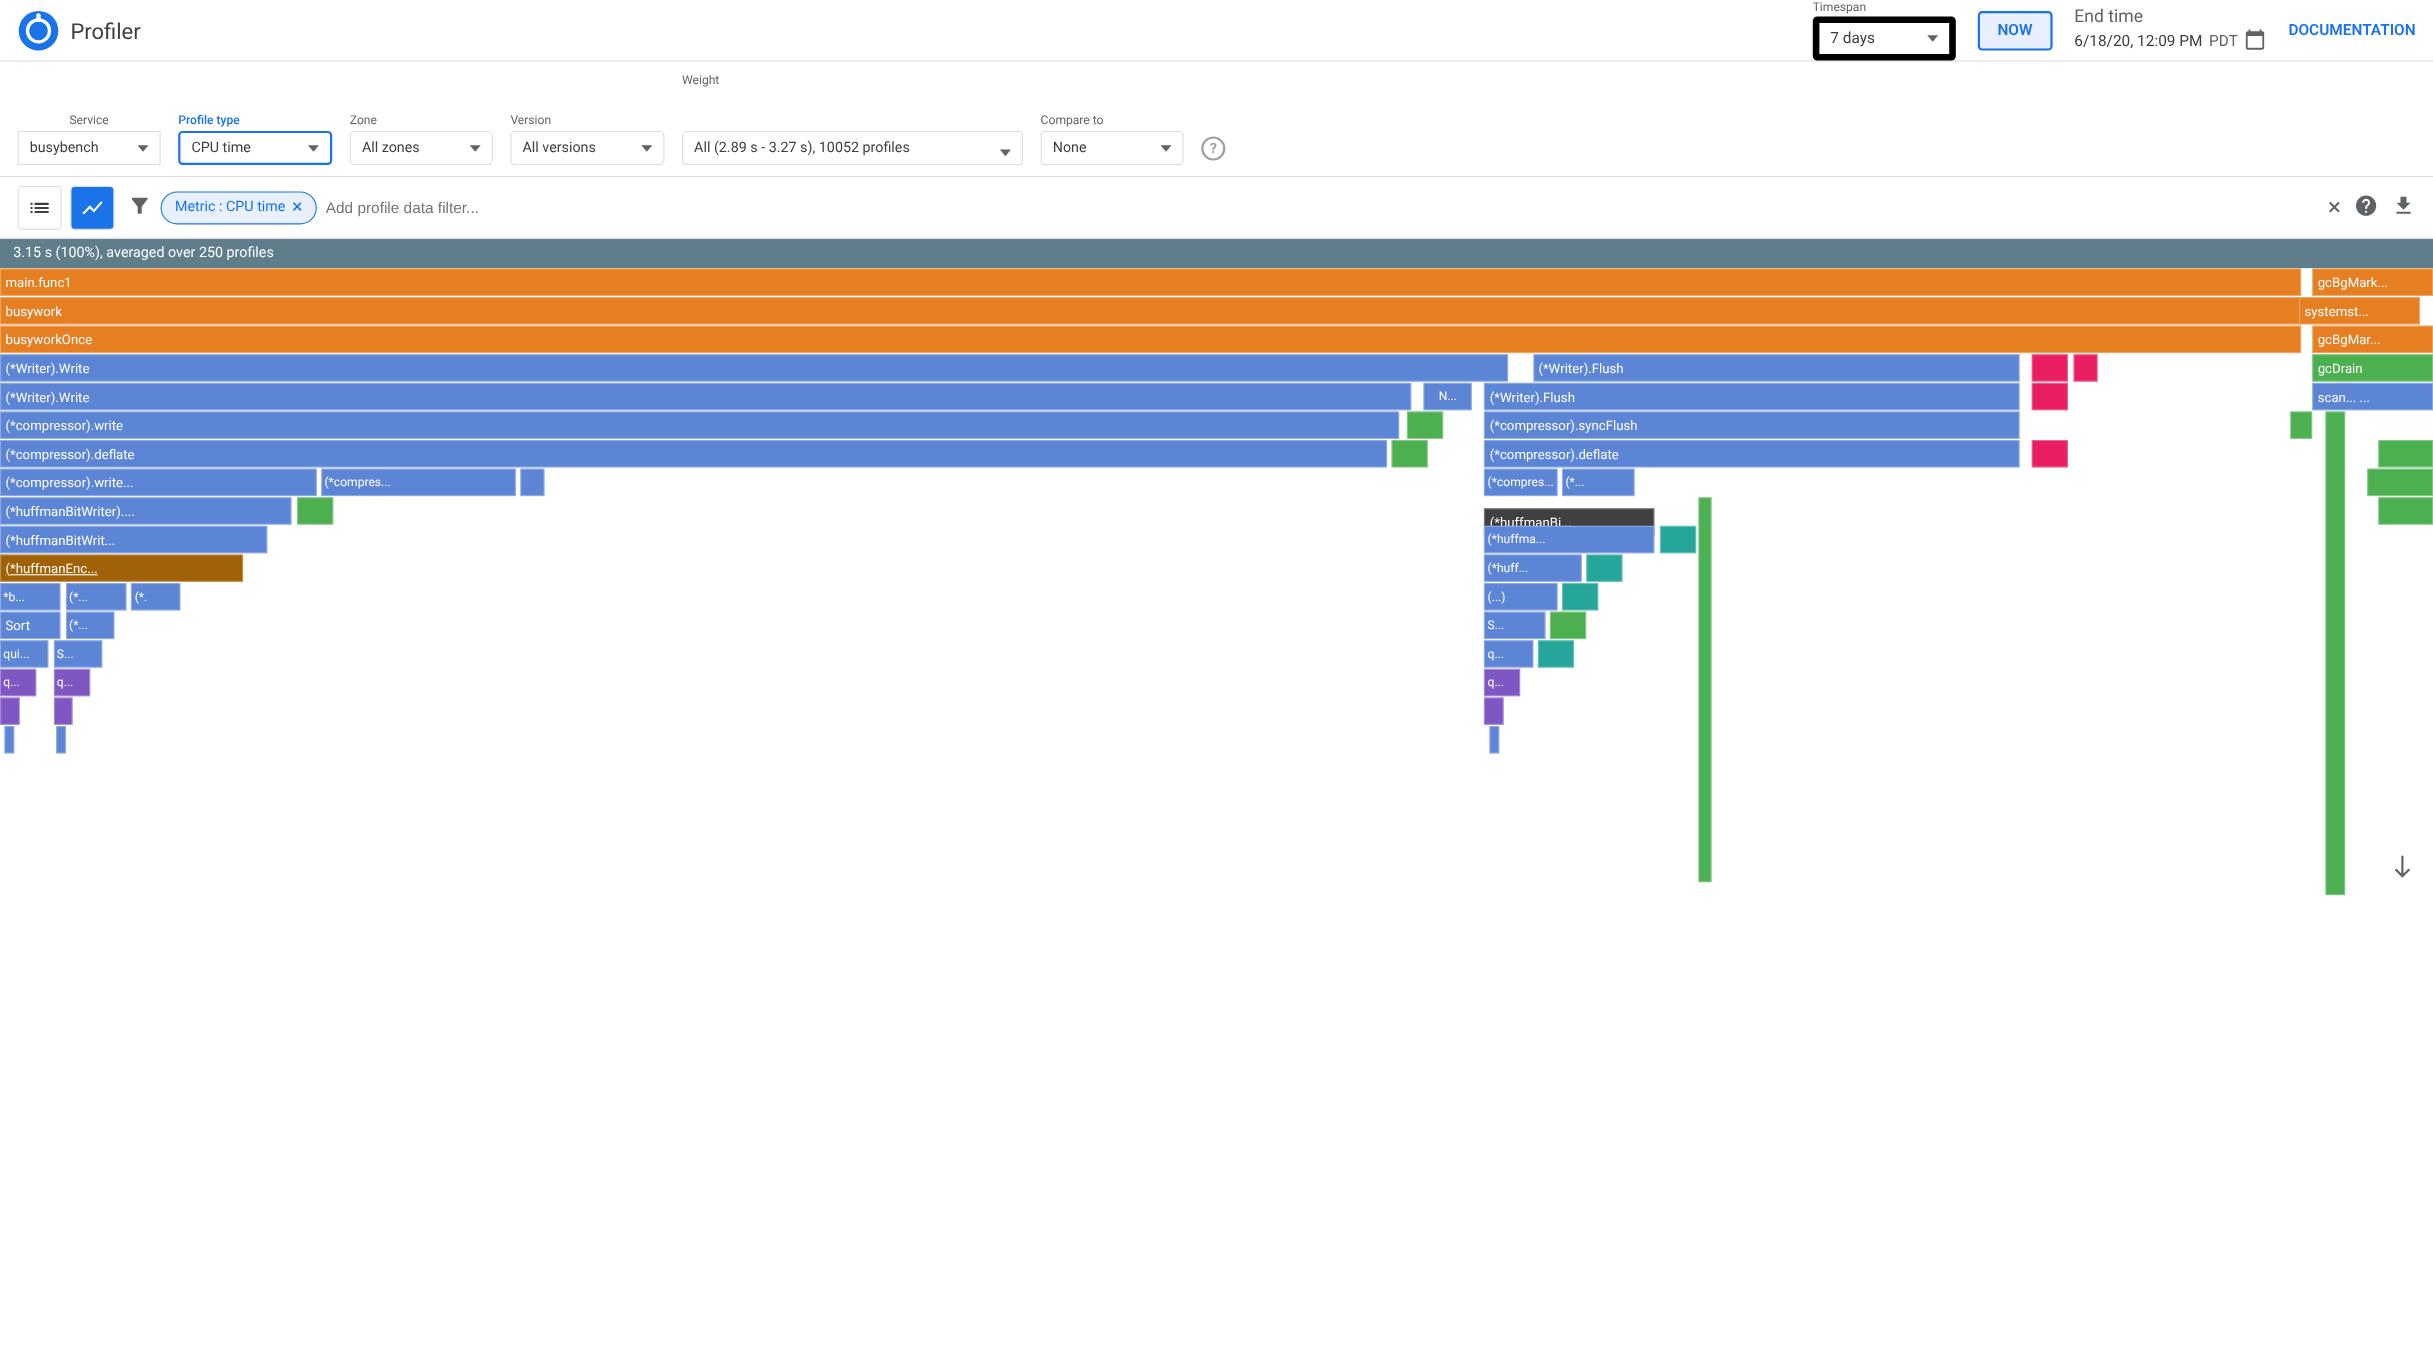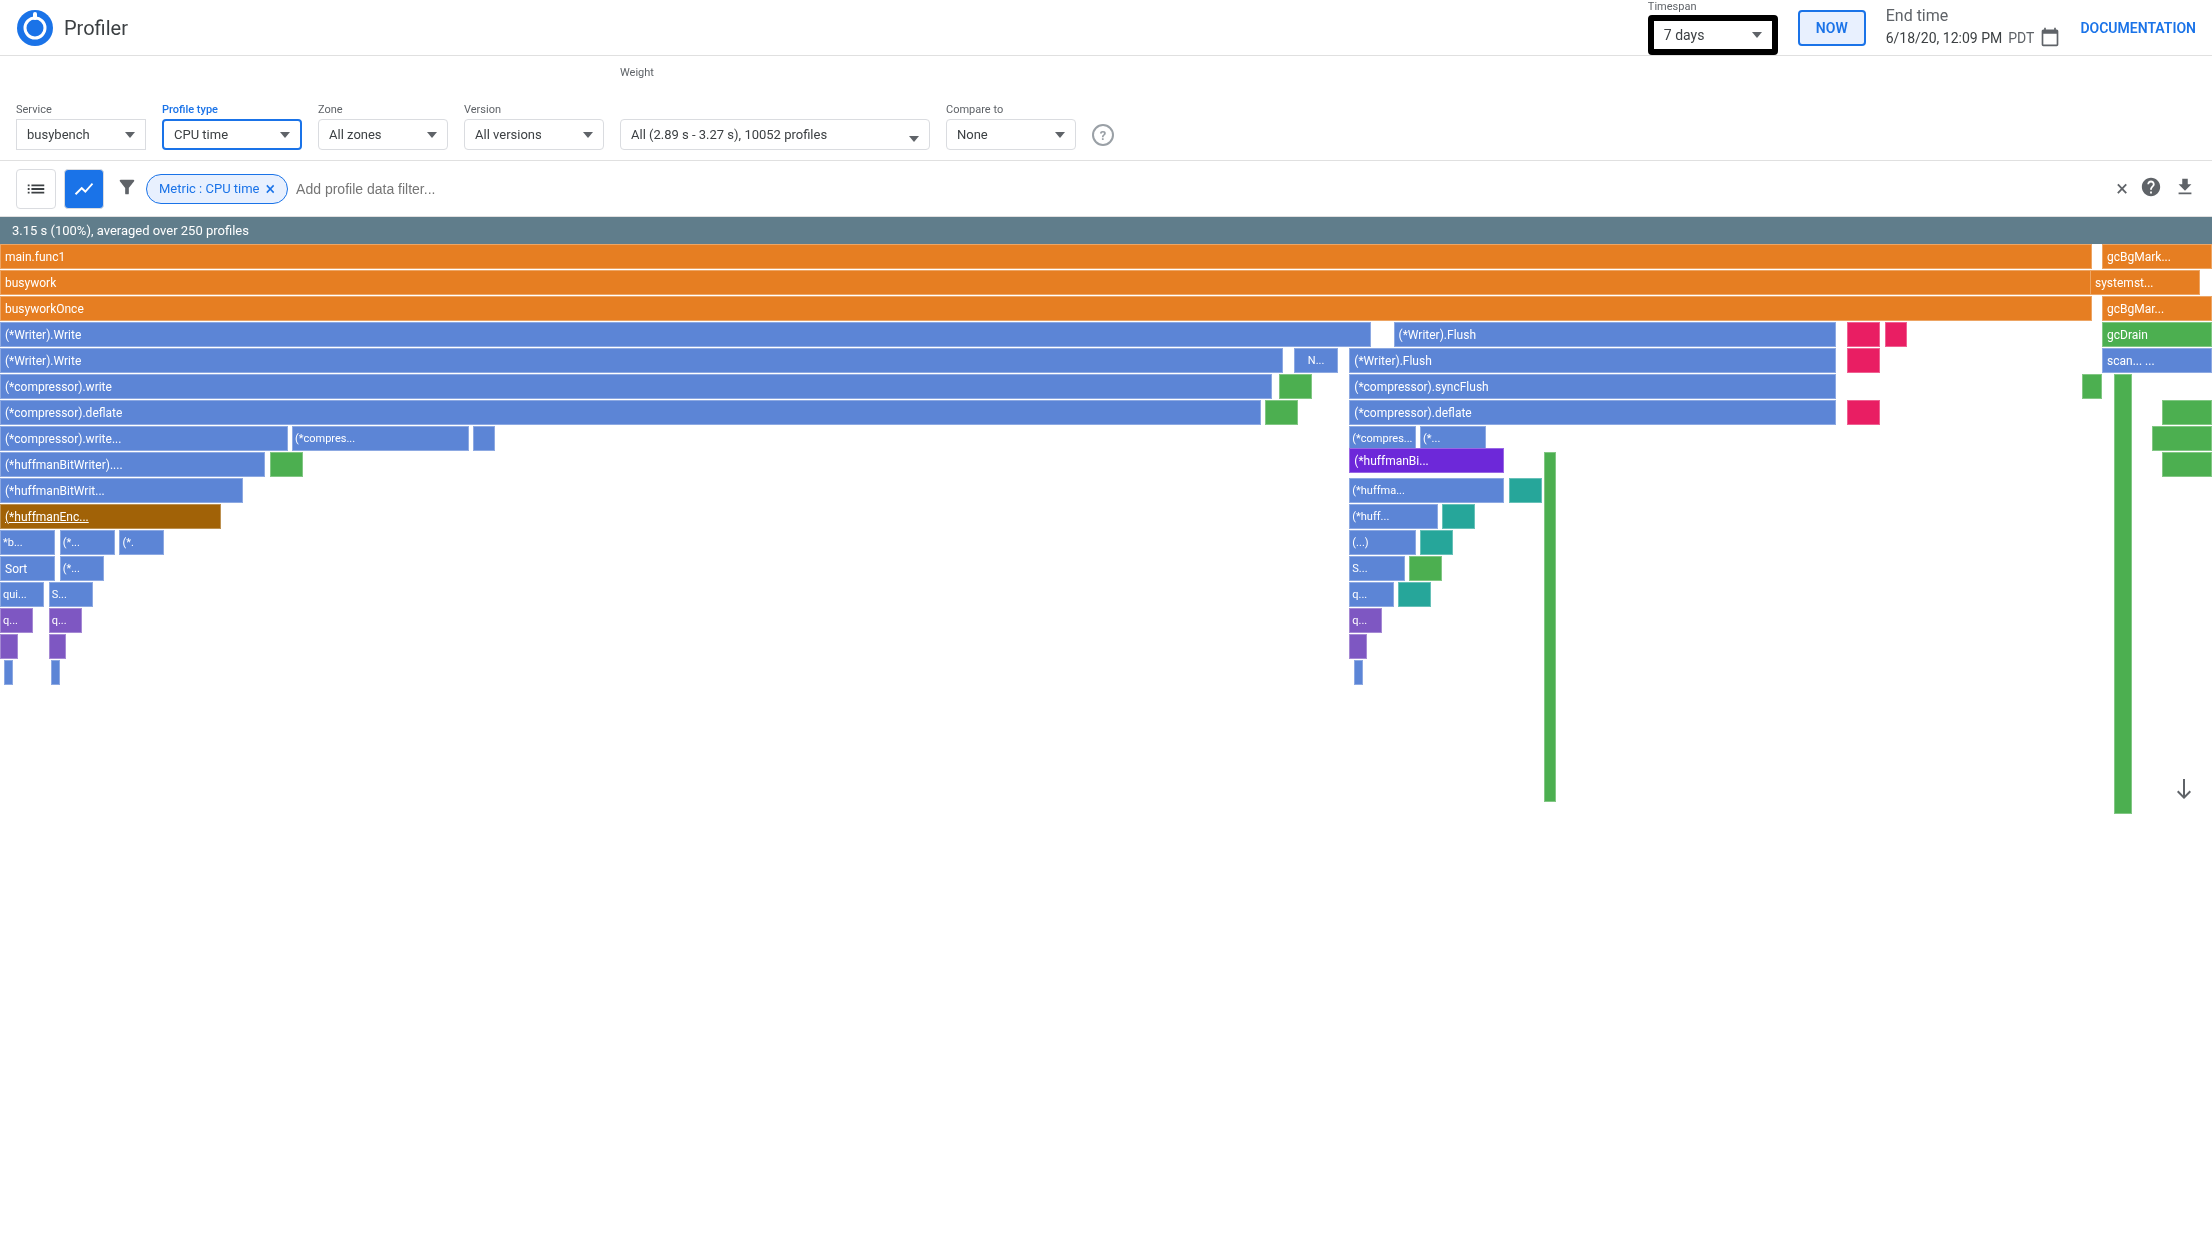--- a/index.html
+++ b/index.html
@@ -43,21 +43,21 @@
         </div>
       </div>
     </div>
 
     <a style="font-size:14px;color:#1a73e8;font-weight:600;cursor:pointer;text-decoration:none;">DOCUMENTATION</a>
   </div>
 </div>
 
 <div style="display:flex; align-items:flex-end; padding:10px 16px; border-bottom:1px solid #e0e0e0; gap:16px; flex-wrap:wrap;">
 
-  <div style="display:flex;flex-direction:column;">
+  <div style="display:flex;flex-direction:column;align-items:center;">
     <span style="font-size:11px;color:#5f6368;margin-bottom:3px;">Service</span>
     <div style="display:flex;align-items:center;border:1px solid #dadce0;border-radius:0;padding:7px 10px;cursor:pointer;min-width:130px;">
       <span style="flex:1;font-size:13px;color:#3c4043;">busybench</span>
       <div style="width:0;height:0;border-left:5px solid transparent;border-right:5px solid transparent;border-top:6px solid #5f6368;margin-left:8px;"></div>
     </div>
   </div>
 
   <div style="display:flex;flex-direction:column;">
     <span style="font-size:11px;color:#1a73e8;font-weight:500;margin-bottom:3px;">Profile type</span>
     <div style="display:flex;align-items:center;border:2px solid #1a73e8;border-radius:4px;padding:6px 10px;cursor:pointer;min-width:140px;">
@@ -185,21 +185,21 @@
 
     <div style="position:absolute;top:182px;left:0;width:13%;height:25px;background:#5c85d6;border:1px solid rgba(255,255,255,0.3);font-size:12px;color:white;display:flex;align-items:center;padding:0 4px;overflow:hidden;white-space:nowrap;">(*compressor).write...</div>
     <div style="position:absolute;top:182px;left:13.2%;width:8%;height:25px;background:#5c85d6;border:1px solid rgba(255,255,255,0.3);font-size:11px;color:white;display:flex;align-items:center;padding:0 2px;overflow:hidden;">(*compres...</div>
     <div style="position:absolute;top:182px;left:21.4%;width:1%;height:25px;background:#5c85d6;border:1px solid rgba(255,255,255,0.3);"></div>
     <div style="position:absolute;top:182px;left:61%;width:3%;height:25px;background:#5c85d6;border:1px solid rgba(255,255,255,0.3);font-size:11px;color:white;display:flex;align-items:center;padding:0 2px;overflow:hidden;">(*compres...</div>
     <div style="position:absolute;top:182px;left:64.2%;width:3%;height:25px;background:#5c85d6;border:1px solid rgba(255,255,255,0.3);font-size:11px;color:white;display:flex;align-items:center;padding:0 2px;overflow:hidden;">(*...</div>
     <div style="position:absolute;top:182px;right:0;width:60px;height:25px;background:#4caf50;border:1px solid rgba(255,255,255,0.3);"></div>
 
     <div style="position:absolute;top:208px;left:0;width:12%;height:25px;background:#5c85d6;border:1px solid rgba(255,255,255,0.3);font-size:12px;color:white;display:flex;align-items:center;padding:0 4px;overflow:hidden;white-space:nowrap;">(*huffmanBitWriter)....</div>
     <div style="position:absolute;top:208px;left:12.2%;width:1.5%;height:25px;background:#4caf50;border:1px solid rgba(255,255,255,0.3);"></div>
-    <div style="position:absolute;top:204px;left:61%;width:7%;height:25px;background:#6d28d9;border:1px solid rgba(255,255,255,0.3);font-size:12px;color:white;display:flex;align-items:center;padding:0 4px;overflow:hidden;white-space:nowrap;">(*huffmanBi...</div>
+    <div style="position:absolute;top:218px;left:61%;width:7%;height:25px;background:#404040;border:1px solid rgba(255,255,255,0.3);font-size:12px;color:white;display:flex;align-items:center;padding:0 4px;overflow:hidden;white-space:nowrap;">(*huffmanBi...</div>
     <div style="position:absolute;top:208px;right:0;width:50px;height:25px;background:#4caf50;border:1px solid rgba(255,255,255,0.3);"></div>
 
     <div style="position:absolute;top:234px;left:0;width:11%;height:25px;background:#5c85d6;border:1px solid rgba(255,255,255,0.3);font-size:12px;color:white;display:flex;align-items:center;padding:0 4px;overflow:hidden;white-space:nowrap;">(*huffmanBitWrit...</div>
     <div style="position:absolute;top:234px;left:61%;width:7%;height:25px;background:#5c85d6;border:1px solid rgba(255,255,255,0.3);font-size:11px;color:white;display:flex;align-items:center;padding:0 2px;overflow:hidden;">(*huffma...</div>
     <div style="position:absolute;top:234px;left:68.2%;width:1.5%;height:25px;background:#26a69a;border:1px solid rgba(255,255,255,0.3);"></div>
 
     <div style="position:absolute;top:260px;left:0;width:10%;height:25px;background:#a16207;border:1px solid rgba(255,255,255,0.3);font-size:12px;color:white;display:flex;align-items:center;padding:0 4px;overflow:hidden;white-space:nowrap;text-decoration:underline;">(*huffmanEnc...</div>
     <div style="position:absolute;top:260px;left:61%;width:4%;height:25px;background:#5c85d6;border:1px solid rgba(255,255,255,0.3);font-size:11px;color:white;display:flex;align-items:center;padding:0 2px;overflow:hidden;">(*huff...</div>
     <div style="position:absolute;top:260px;left:65.2%;width:1.5%;height:25px;background:#26a69a;border:1px solid rgba(255,255,255,0.3);"></div>
 

